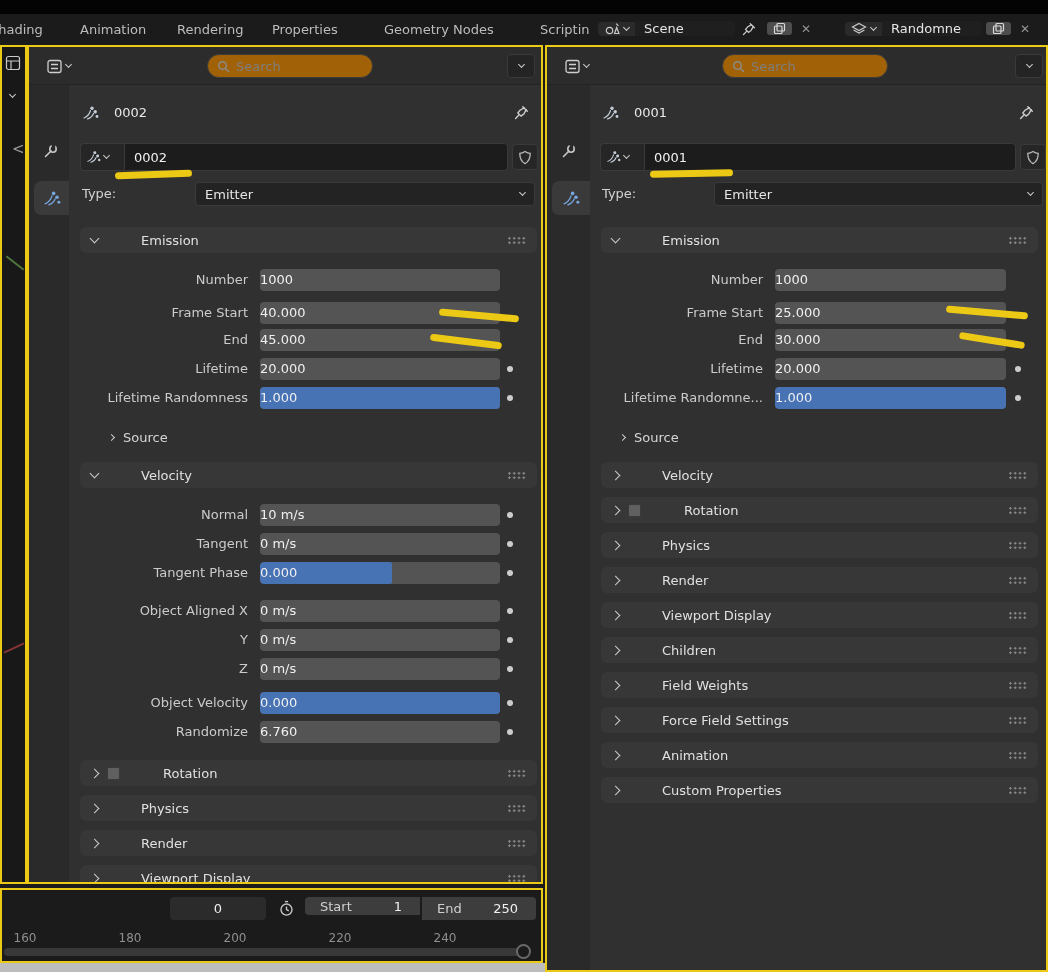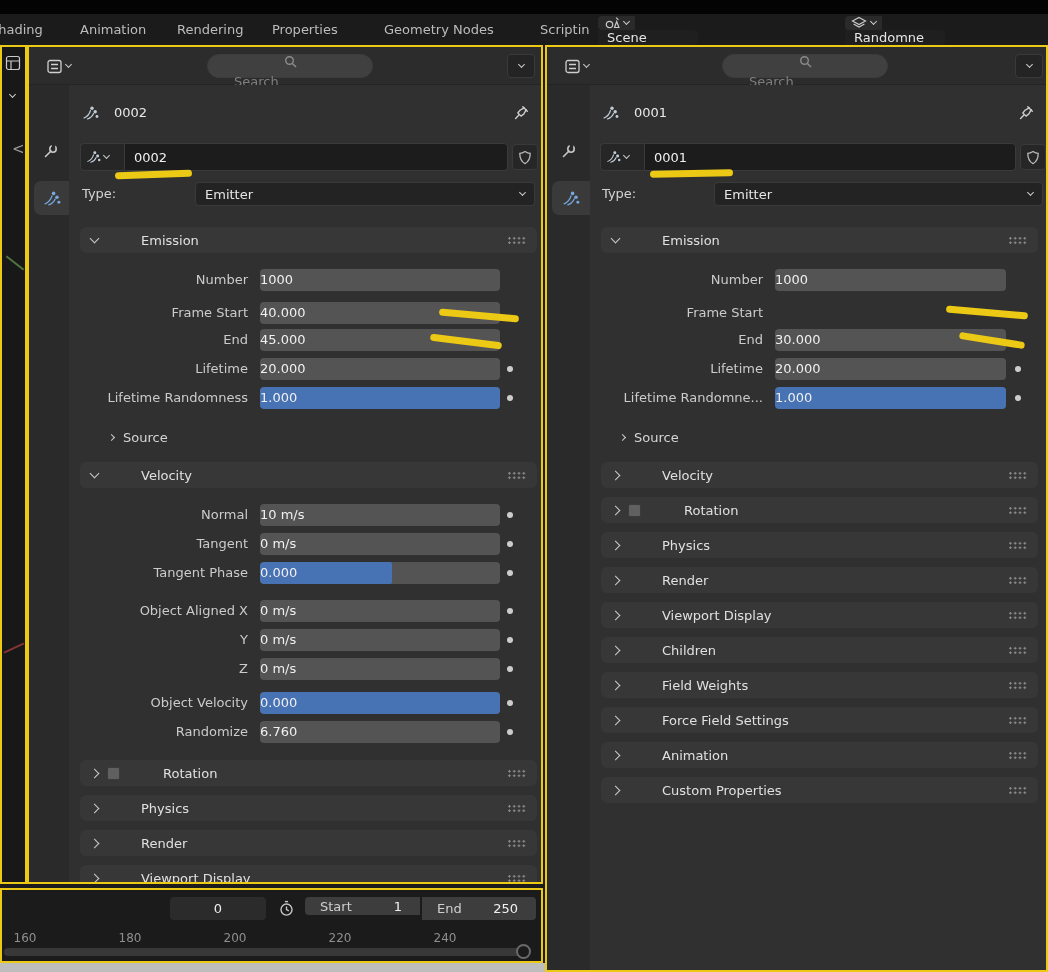--- a/index.html
+++ b/index.html
@@ -6,37 +6,37 @@
 html,body{width:1048px;height:972px;overflow:hidden;}
 body{background:#141414;font-family:"DejaVu Sans","Liberation Sans",sans-serif;font-size:13px;color:#d6d6d6;}
 #root{position:relative;width:1048px;height:972px;background:#1c1c1c;overflow:hidden;}
 svg{display:block;}
 
 
 .topbar{position:absolute;left:0;top:0;width:1048px;height:45px;background:#1b1b1b;overflow:hidden;}
 .top-black{position:absolute;left:0;top:0;width:100%;height:14px;background:#030303;}
 .tab{position:absolute;top:22px;white-space:nowrap;color:#bcbcbc;}
 .tab-clip{position:absolute;top:22px;left:540px;width:50px;overflow:hidden;white-space:nowrap;color:#bcbcbc;}
-.idw{position:absolute;top:16px;height:25px;display:flex;align-items:flex-start;flex-direction:column;}
+.idw{position:absolute;top:16px;height:25px;display:flex;align-items:center;}
 .idw-btn{display:flex;align-items:center;gap:4px;padding:0 6px;background:#2a2a2a;border-radius:4px 0 0 4px;}
 .idw-name{display:flex;align-items:center;padding:0 9px;min-width:100px;background:#1f1f1f;color:#e5e5e5;border-radius:0 4px 4px 0;}
 .idw-pin{display:flex;align-items:center;padding:0 7px;color:#c9c9c9;}
 .idw-copy{width:25px;display:flex;align-items:center;justify-content:center;background:#4d4d4d;border-radius:3px;margin-left:4px;}
 .idw-x{width:22px;display:flex;align-items:center;justify-content:center;color:#949494;font-size:12px;margin-left:3px;}
 
 
 .vsliver{position:absolute;left:0;top:45px;width:27px;height:839px;background:#181818;border:2px solid #ecc914;overflow:hidden;}
 
 
 .props{position:absolute;top:45px;background:#303030;border:2px solid #ecc914;overflow:hidden;}
 .panel-left{left:27px;width:516px;height:839px;}
 .panel-right{left:545px;width:503px;height:927px;}
 .phead{position:absolute;left:0;top:0;right:0;height:38px;background:#2c2c2c;border-bottom:1px solid #242424;}
 .ebtn{position:absolute;left:14px;top:8px;height:22px;display:flex;align-items:center;gap:4px;padding:0 4px;color:#cfcfcf;}
-.searchbox{position:absolute;top:7px;height:24px;background:#404040;border:1px solid #3c3c3c;border-radius:13px;display:flex;align-items:center;gap:6px;padding:0 9px;flex-direction:column;}
+.searchbox{position:absolute;top:7px;height:24px;background:#a16207;border:1px solid #3c3c3c;border-radius:13px;display:flex;align-items:center;gap:6px;padding:0 9px;}
 .panel-left .searchbox{left:178px;width:166px;}
 .panel-right .searchbox{left:175px;width:166px;}
 .searchbox input{background:transparent;border:none;outline:none;color:#cfcfcf;font:inherit;width:112px;}
 .searchbox input::placeholder{color:#7e7e7e;}
 .filterbtn{position:absolute;top:7px;width:28px;height:24px;background:#242424;border:1px solid #3a3a3a;border-radius:4px;display:flex;align-items:center;justify-content:center;}
 .panel-left .filterbtn{left:478px;}
 .panel-right .filterbtn{left:468px;}
 .tabstrip{position:absolute;left:0;top:38px;bottom:0;background:#2a2a2a;}
 .panel-left .tabstrip{width:40px;}
 .panel-right .tabstrip{width:43px;}
@@ -572,20 +572,23 @@
         <span class="grip"></span>
       </div>
       <div class="prow" style="top:184px">
         <span class="plabel">Number</span>
         <div class="pfield">
             <span class="val">1000</span>
           </div>
       </div>
       <div class="prow" style="top:217px">
         <span class="plabel">Frame Start</span>
+        <div class="pfield">
+            <span class="val">25.000</span>
+          </div>
       </div>
       <div class="prow" style="top:244px">
         <span class="plabel">End</span>
         <div class="pfield">
             <span class="val">30.000</span>
           </div>
       </div>
       <div class="prow" style="top:273px">
         <span class="plabel">Lifetime</span>
         <div class="pfield">

